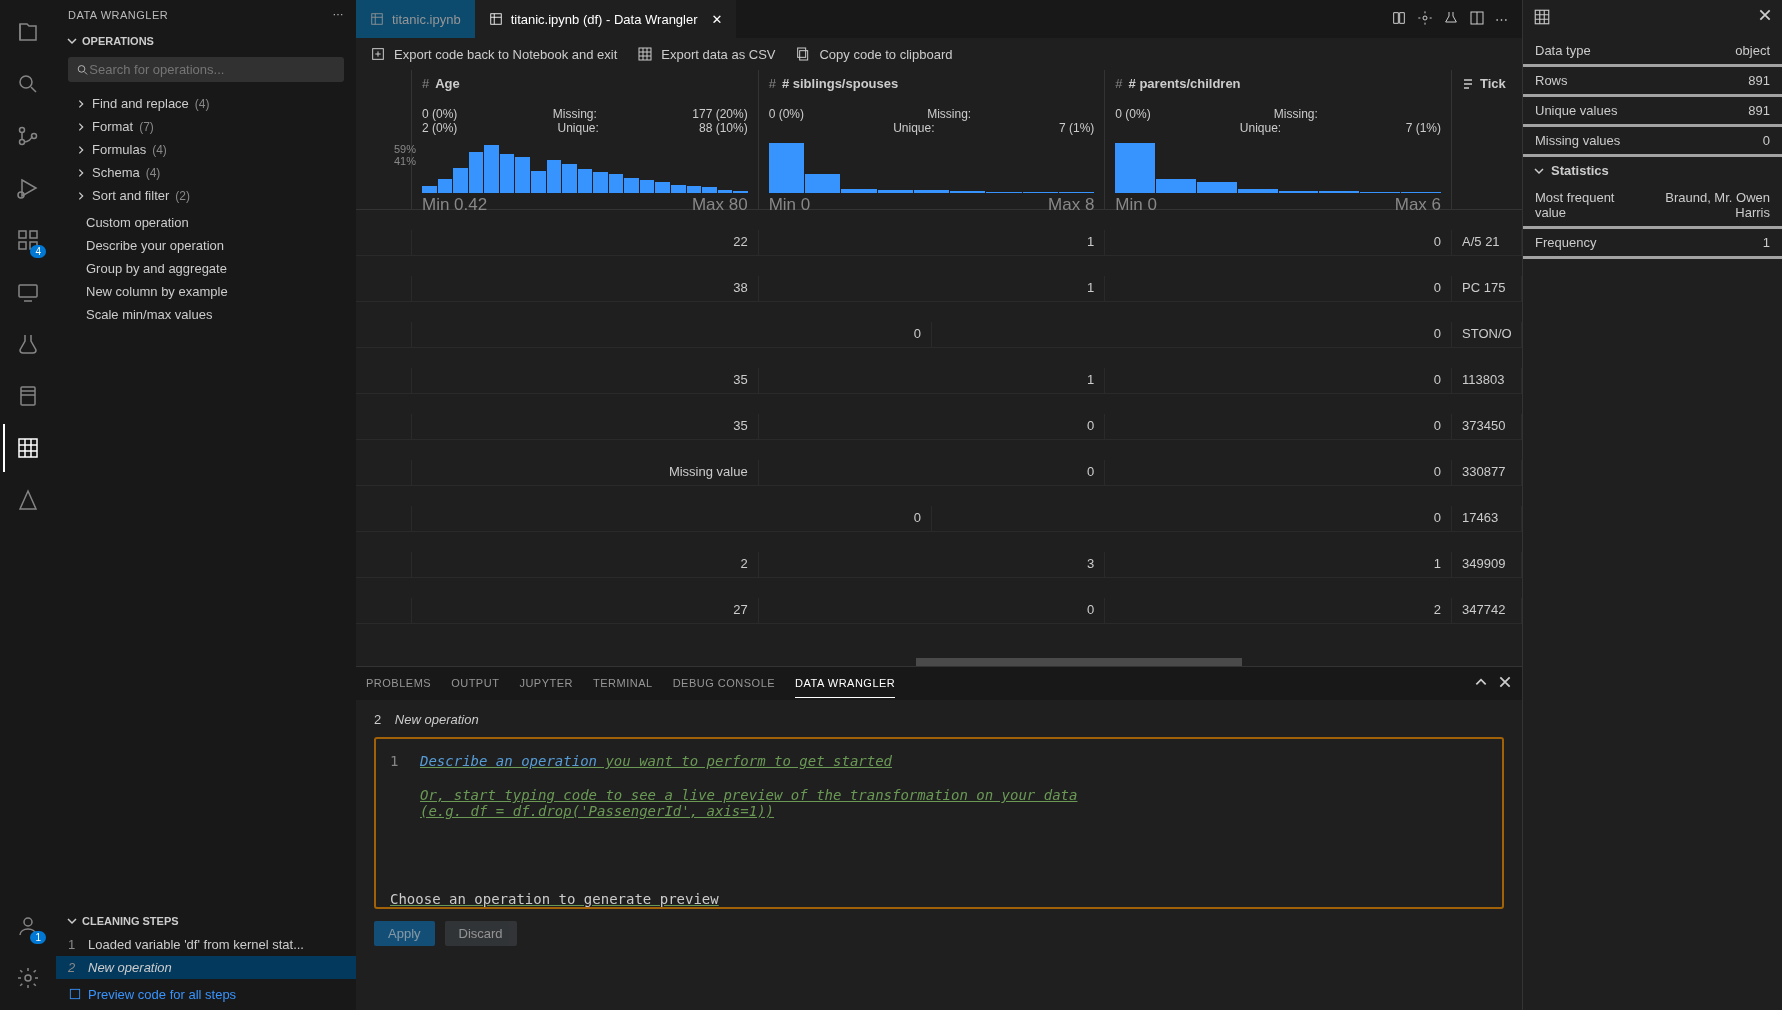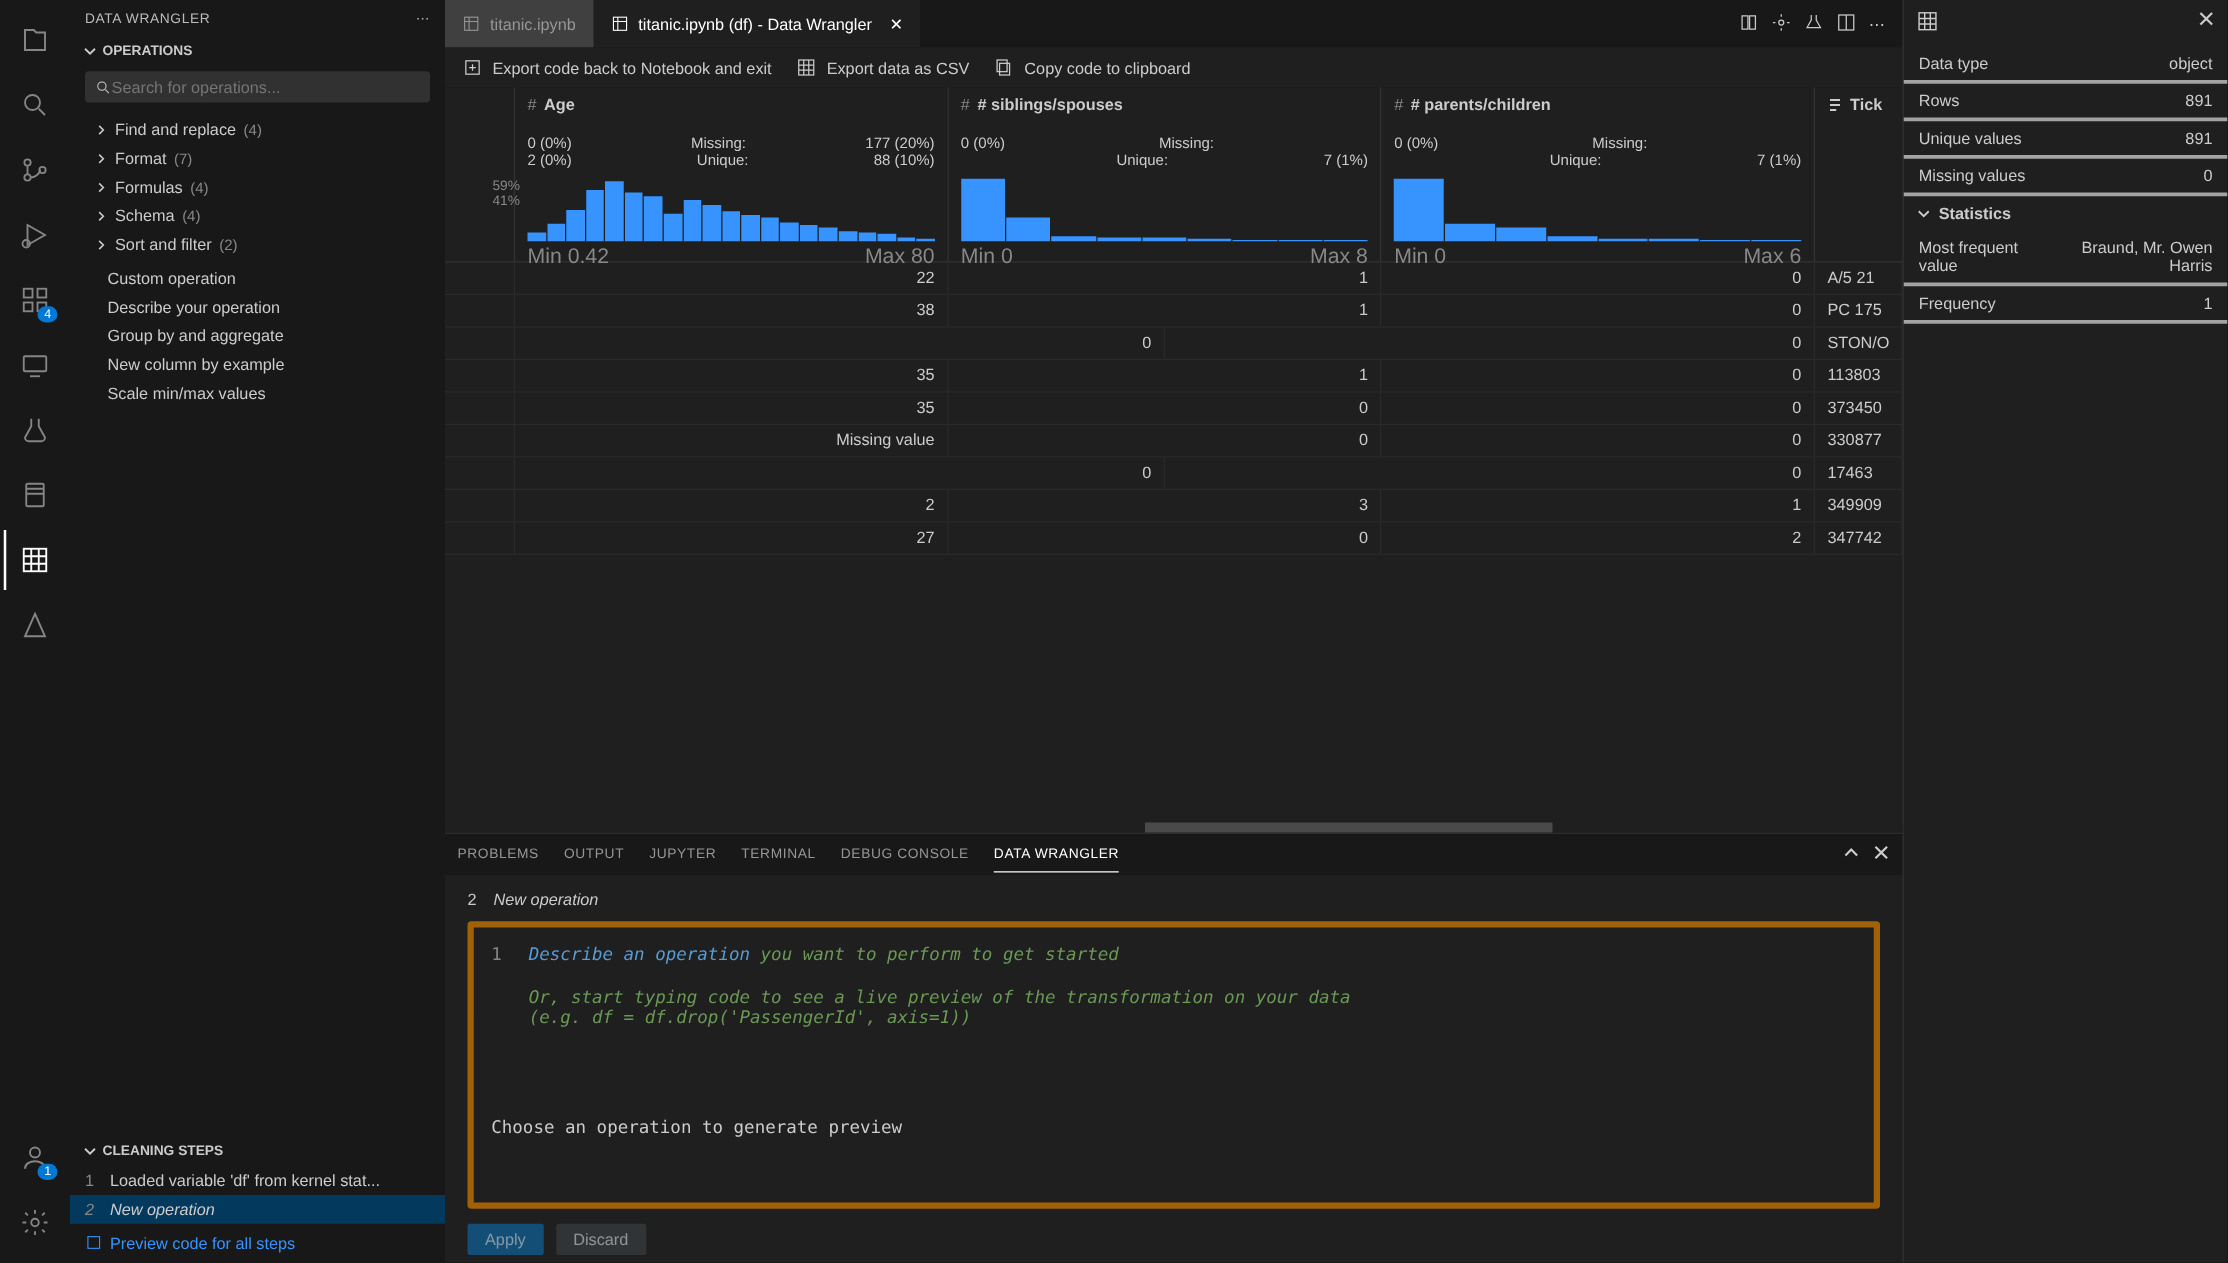--- a/index.html
+++ b/index.html
@@ -112,21 +112,21 @@
 }
 .tabs {
   display: flex;
   background: #181818;
   height: 38px;
   align-items: stretch;
 }
 .tab {
   display: flex; align-items: center; gap: 8px;
   padding: 0 14px;
-  background: #404040;
+  background: #0c4a6e;
   color: #969696;
   cursor: pointer;
   font-size: 13px;
 }
 .tab.active { background: #1f1f1f; color: #ffffff; }
 .tab-actions {
   margin-left: auto;
   display: flex; align-items: center; gap: 10px;
   padding-right: 14px;
   color: #cccccc;
@@ -169,21 +169,21 @@
 .histo {
   height: 62px;
   margin-top: 8px;
   position: relative;
 }
 .histo-bars { display: flex; align-items: flex-end; height: 50px; gap: 1px; }
 .histo-bar { background: #3794ff; flex: 1; }
 .histo-labels { display: flex; justify-content: space-between; font-size: 17px; color: #888; margin-top: 2px; }
 .axis-pct { position: absolute; left: -38px; top: 0; font-size: 11px; color: #888; text-align: right; width: 32px;}
 .data-rows { flex: 1; overflow: hidden; }
-.data-row { display: flex; border-bottom: 1px solid #2a2a2a; height: 26px; }
+.data-row { display: flex; border-bottom: 1px solid #2a2a2a; height: 26px; margin-top: 20px; }
 .cell {
   flex: 1;
   padding: 4px 10px;
   text-align: right;
   border-right: 1px solid #2a2a2a;
   white-space: nowrap;
   overflow: hidden;
 }
 .cell.first-spacer { flex: 0 0 56px; }
 .cell.last { flex: 0 0 70px; text-align: left; }
@@ -202,28 +202,29 @@
 .panel-actions { margin-left: auto; display: flex; gap: 10px; }
 
 .panel-body {
   background: #1f1f1f;
   padding: 12px 18px;
   height: 310px;
 }
 .op-title { font-style: italic; color: #cccccc; margin-bottom: 10px; }
 .op-title .n { font-style: normal; margin-right: 10px; }
 .code-editor {
-  border: 5px solid #a16207;
+  border: 2px solid #a16207;
   border-radius: 3px;
   padding: 14px;
   font-family: "Menlo", "Consolas", monospace;
   font-size: 14px;
   color: #6a9955;
-  height: 230px;
+  height: 172px;
   font-style: italic;
+  text-decoration: underline;
 }
 .code-editor .ln { display: inline-block; width: 30px; color: #858585; font-style: normal;}
 .code-kw { color: #569cd6; }
 .code-plain { color: #6a9955; }
 .preview-hint { color: #cccccc; margin-top: 14px; font-style: normal; }
 .panel-btns { margin-top: 12px; display: flex; gap: 10px; }
 .btn { padding: 5px 14px; border: none; border-radius: 2px; cursor: pointer; font-size: 13px; color: #ffffffb0;}
 .btn.primary { background: #0e639c; color: #ffffffaa; opacity: .7;}
 .btn.secondary { background: #3a3d41; opacity: .7;}
 

